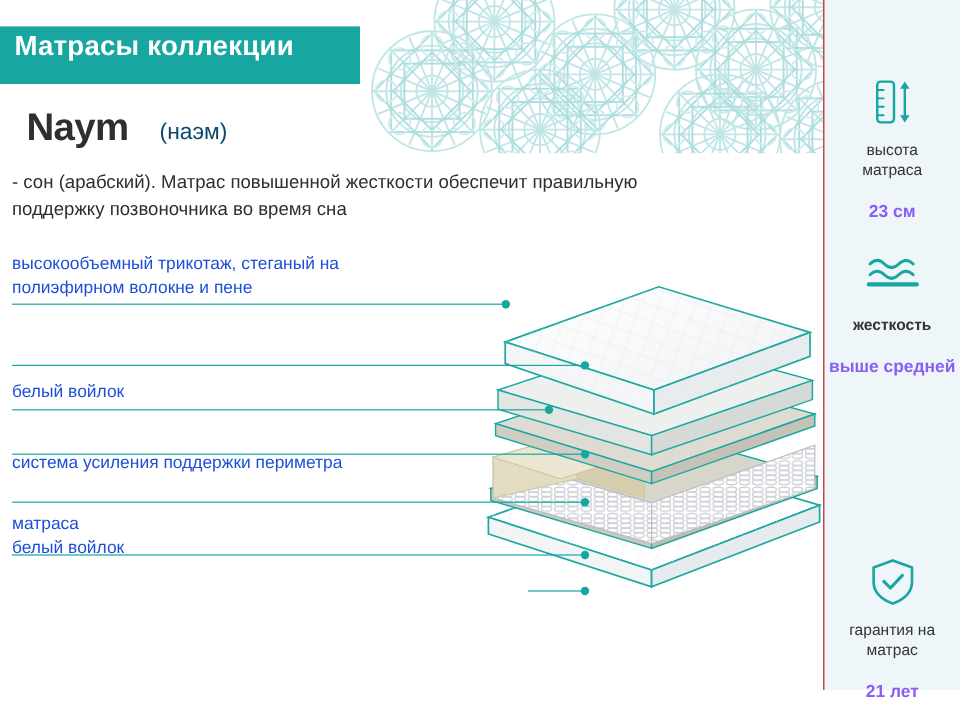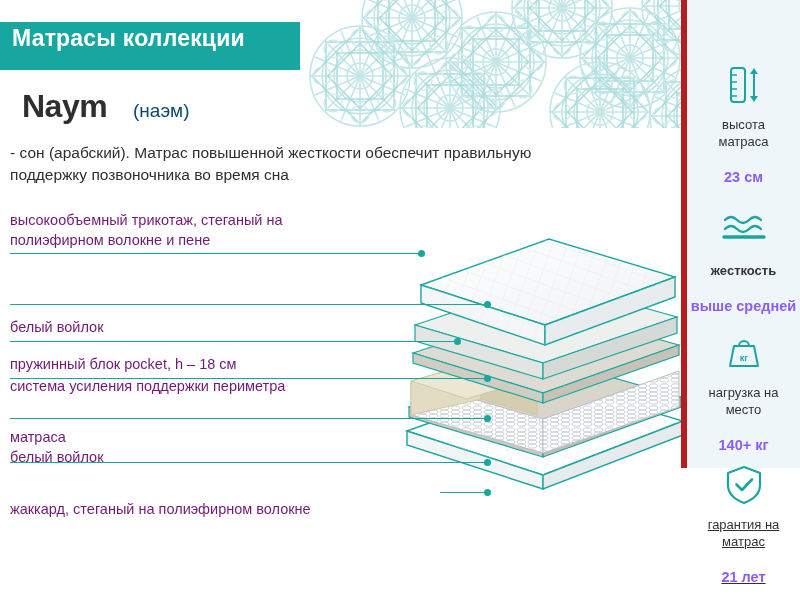--- a/index.html
+++ b/index.html
@@ -73,23 +73,23 @@
     line-height: 1.45;
     color: #2f2f2f;
   }
 
   
   .right-panel {
     position: absolute;
     top: 0;
     right: 0;
     width: 113px;
-    height: 468px;
+    height: 575px;
     background: #eef6fa;
-    border-left: 6px solid #b91c1c;
+    border-left: 1px solid #b91c1c;
   }
   .info-block {
     position: absolute;
     left: 0;
     width: 113px;
     text-align: center;
     color: #2f2f2f;
   }
   .info-block .ico {
     display: block;
@@ -106,37 +106,37 @@
   .info-block .val {
     display: block;
     font-size: 14.5px;
     font-weight: bold;
     margin-top: 18px;
     color: #8b5cf6;
   }
   .ib-1 { top: 62px; }
   .ib-2 { top: 208px; }
   .ib-3 { top: 330px; }
-  .ib-4 { top: 462px; text-decoration: underline; }
+  .ib-4 { top: 462px; }
 
   
   .mattress {
     position: absolute;
     top: 185px;
     left: 395px;
     width: 300px;
     height: 320px;
   }
 
   
   .callout {
     position: absolute;
     font-size: 14.5px;
     line-height: 1.35;
-    color: #701a75;
+    color: #1d4ed8;
     white-space: pre-line;
   }
   .rule {
     position: absolute;
     height: 1px;
     background: #18a6a0;
   }
   .dot {
     position: absolute;
     width: 7px;
@@ -279,34 +279,32 @@
   <div class="rule" style="top:253px; left:10px; width:412px;"></div>
   <div class="dot" style="top:250px; left:418px;"></div>
 
   <div class="rule" style="top:304px; left:10px; width:478px;"></div>
   <div class="dot" style="top:301px; left:484px;"></div>
 
   <div class="callout" style="top:318px; left:10px; width:330px;">белый войлок</div>
   <div class="rule" style="top:341px; left:10px; width:448px;"></div>
   <div class="dot" style="top:338px; left:454px;"></div>
 
-  <div class="callout" style="top:355px; left:10px; width:360px;">пружинный блок pocket, h – 18 см</div>
   <div class="rule" style="top:378px; left:10px; width:478px;"></div>
   <div class="dot" style="top:375px; left:484px;"></div>
 
   <div class="callout" style="top:377px; left:10px; width:390px;">система усиления поддержки периметра</div>
   <div class="rule" style="top:418px; left:10px; width:478px;"></div>
   <div class="dot" style="top:415px; left:484px;"></div>
 
   <div class="callout" style="top:428px; left:10px; width:330px;">матраса
 белый войлок</div>
   <div class="rule" style="top:462px; left:10px; width:478px;"></div>
   <div class="dot" style="top:459px; left:484px;"></div>
 
-  <div class="callout" style="top:500px; left:10px; width:440px;">жаккард, стеганый на полиэфирном волокне</div>
   <div class="rule" style="top:492px; left:440px; width:48px;"></div>
   <div class="dot" style="top:489px; left:484px;"></div>
 
   <div class="right-panel">
 
     <div class="info-block ib-1">
       <span class="ico">
         <svg width="46" height="46" viewBox="0 0 46 46" xmlns="http://www.w3.org/2000/svg">
           <rect x="10" y="6" width="14" height="34" rx="3" fill="none" stroke="#18a6a0" stroke-width="2"></rect>
           <g stroke="#18a6a0" stroke-width="1.6">
@@ -329,32 +327,20 @@
             <path d="M6 12 q6 -6 12 0 t12 0 t12 0"></path>
             <path d="M6 21 q6 -6 12 0 t12 0 t12 0"></path>
           </g>
           <path d="M5 29 h40" stroke="#18a6a0" stroke-width="3.4" stroke-linecap="round"></path>
         </svg>
       </span>
       <span class="lbl" style="white-space:pre-line;font-weight:bold;">жесткость</span>
       <span class="val">выше средней</span>
     </div>
 
-    <div class="info-block ib-3">
-      <span class="ico">
-        <svg width="46" height="46" viewBox="0 0 46 46" xmlns="http://www.w3.org/2000/svg">
-          <path d="M13 16 h20 l4 20 h-28 z" fill="none" stroke="#18a6a0" stroke-width="2" stroke-linejoin="round"></path>
-          <path d="M18 16 a5 5 0 0 1 10 0" fill="none" stroke="#18a6a0" stroke-width="2"></path>
-          <text x="23" y="31" font-family="Liberation Sans, sans-serif" font-size="9" font-weight="bold" fill="#18a6a0" text-anchor="middle">кг</text>
-        </svg>
-      </span>
-      <span class="lbl" style="white-space:pre-line;">нагрузка на
-место</span>
-      <span class="val">140+ кг</span>
-    </div>
 
     <div class="info-block ib-4">
       <span class="ico">
         <svg width="46" height="46" viewBox="0 0 46 46" xmlns="http://www.w3.org/2000/svg">
           <path d="M23 5 L39 11 v12 c0 10 -8 15 -16 18 c-8 -3 -16 -8 -16 -18 V11 z" fill="none" stroke="#18a6a0" stroke-width="2.2" stroke-linejoin="round"></path>
           <path d="M15.5 22.5 l5.5 5.5 l10 -10.5" fill="none" stroke="#18a6a0" stroke-width="2.6" stroke-linecap="round" stroke-linejoin="round"></path>
         </svg>
       </span>
       <span class="lbl" style="white-space:pre-line;">гарантия на
 матрас</span>

